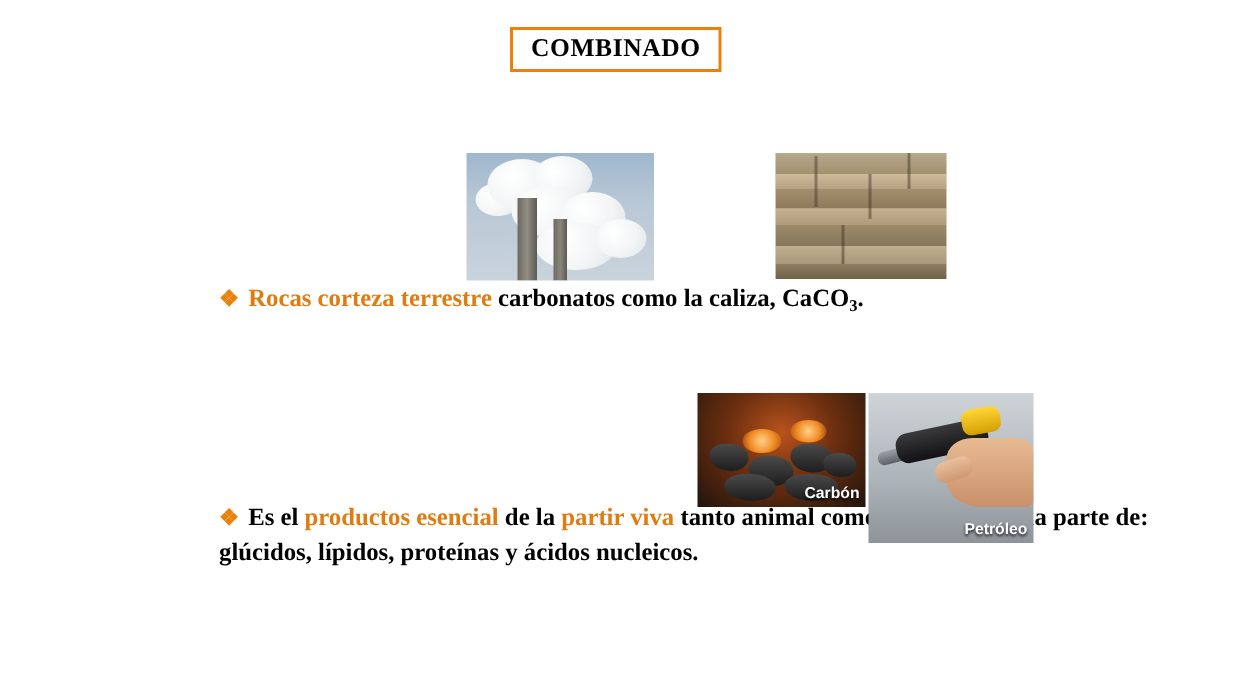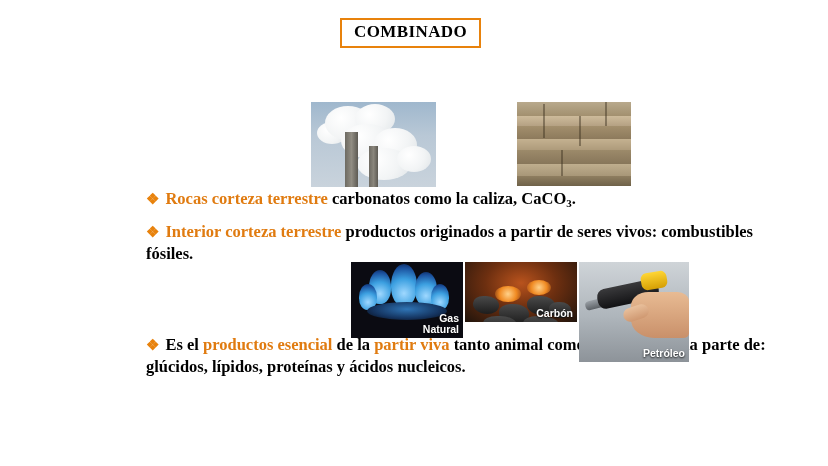--- a/index.html
+++ b/index.html
@@ -134,21 +134,21 @@
   .f3 { left: 64px; top: 10px; width: 22px; height: 34px; }
   .f4 { left: 8px; top: 22px; width: 18px; height: 26px; }
   .f5 { left: 80px; top: 22px; width: 18px; height: 26px; }
   .burner {
     position: absolute; left: 16px; top: 40px; width: 80px; height: 18px;
     border-radius: 50%;
     background: radial-gradient(ellipse at 50% 40%, #2f74b5 0%, #14335e 60%, #05060c 100%);
   }
 
   #img-coal {
-    left: 465px; top: 262px; width: 112px; height: 60px;
+    left: 465px; top: 262px; width: 112px; height: 76px;
     background: radial-gradient(ellipse at 50% 35%, #b9531d 0%, #6d2f10 45%, #20140c 100%);
   }
   .coal-lump {
     position: absolute; border-radius: 40% 50% 45% 55%;
     background: linear-gradient(#4a4a4a,#1d1d1d);
   }
   .c1 { left: 8px;  top: 34px; width: 26px; height: 18px; }
   .c2 { left: 34px; top: 42px; width: 30px; height: 20px; }
   .c3 { left: 62px; top: 34px; width: 28px; height: 19px; }
   .c4 { left: 18px; top: 54px; width: 34px; height: 18px; }
@@ -214,23 +214,20 @@
 
 <div class="slide">
 
   <div class="title-box">COMBINADO</div>
 
 
   <div class="bullet-line b2">
     <span class="bullet-mark">❖</span><span class="orange">Rocas corteza terrestre</span><span>  carbonatos como la caliza, CaCO</span><sub>3</sub><span>.</span>
   </div>
 
-  <div class="bullet-line b3">
-    <span class="bullet-mark">❖</span><span class="orange">Interior corteza terrestre</span><span>  productos originados a partir de seres vivos: combustibles fósiles.</span>
-  </div>
 
   <div class="bullet-line b4">
     <span class="bullet-mark">❖</span><span>Es el </span><span class="orange">productos esencial</span><span> de la </span><span class="orange">partir viva</span><span>  tanto animal como vegetal y forma parte de: glúcidos, lípidos, proteínas y ácidos nucleicos.</span>
   </div>
 
   <div class="img-frame" id="img-smokestack">
     <div class="smoke s7"></div>
     <div class="smoke s1"></div>
     <div class="smoke s2"></div>
     <div class="smoke s3"></div>
@@ -248,32 +245,20 @@
     <div class="strata rk4"></div>
     <div class="strata rk5"></div>
     <div class="strata rk6"></div>
     <div class="strata rk7"></div>
     <div class="rock-crack ck1"></div>
     <div class="rock-crack ck2"></div>
     <div class="rock-crack ck3"></div>
     <div class="rock-crack ck4"></div>
   </div>
 
-  <div class="img-frame" id="img-gas">
-    <div class="flame f1"></div>
-    <div class="flame f2"></div>
-    <div class="flame f3"></div>
-    <div class="flame f4"></div>
-    <div class="flame f5"></div>
-    <div class="burner"></div>
-    <div class="photo-caption" id="cap-gas">
-      <span>Gas</span><br>
-      <span>Natural</span>
-    </div>
-  </div>
 
   <div class="img-frame" id="img-coal">
     <div class="ember e1"></div>
     <div class="ember e2"></div>
     <div class="coal-lump c1"></div>
     <div class="coal-lump c2"></div>
     <div class="coal-lump c3"></div>
     <div class="coal-lump c6"></div>
     <div class="coal-lump c4"></div>
     <div class="coal-lump c5"></div>

